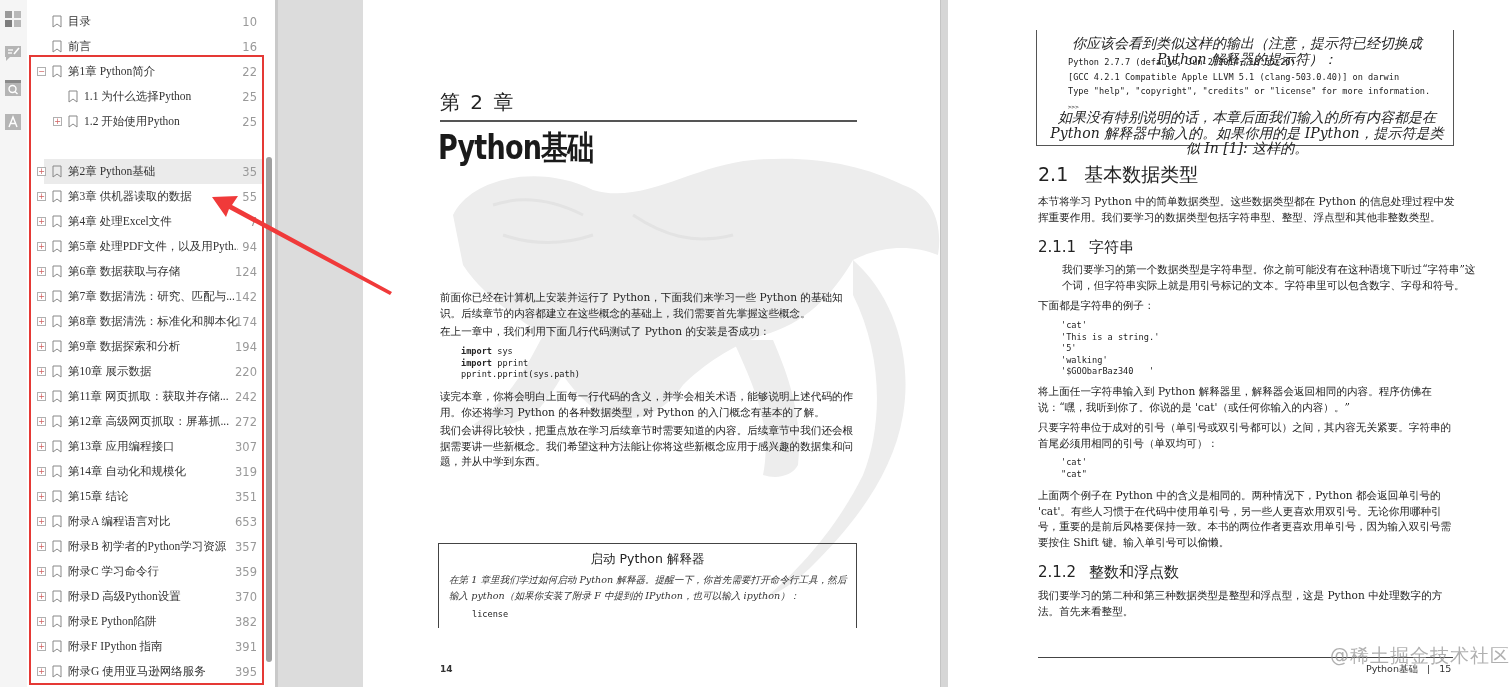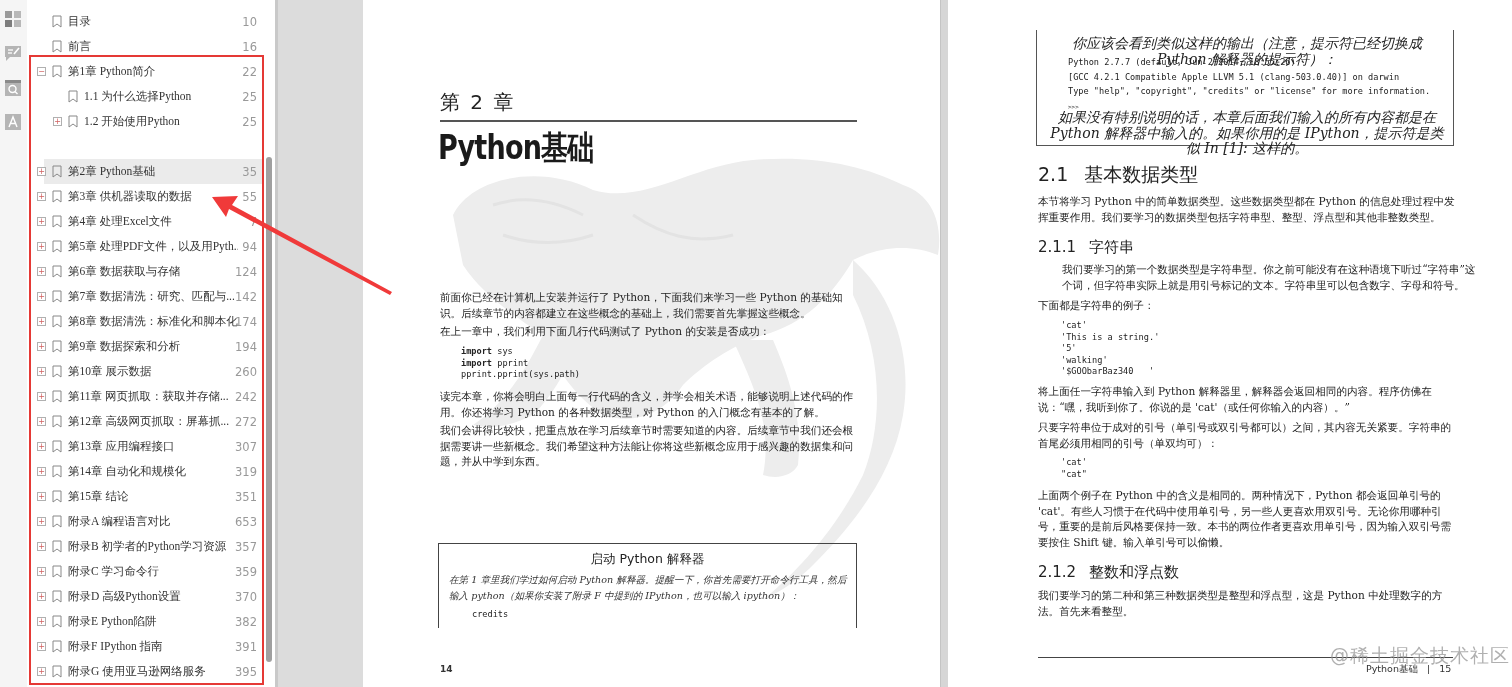--- a/index.html
+++ b/index.html
@@ -188,21 +188,21 @@
         </svg></span>
       <span class="bm-title" style="left: 41px; width: 170px;">第9章   数据探索和分析</span>
       <span class="bm-page">194</span>
     </div>
     <div class="bm-row" style="top: 359px;">
       <span class="expander" style="left: 10px; top: 8px;">+</span>
       <span class="bm-icon" style="left: 25px; top: 6px;"><svg width="10" height="13" viewBox="0 0 10 13">
           <path d="M1 1 H9 V12 L5 9 L1 12 Z" fill="none" stroke="#888" stroke-width="1"></path>
         </svg></span>
       <span class="bm-title" style="left: 41px; width: 170px;">第10章   展示数据</span>
-      <span class="bm-page">260</span>
+      <span class="bm-page">220</span>
     </div>
     <div class="bm-row" style="top: 384px;">
       <span class="expander" style="left: 10px; top: 8px;">+</span>
       <span class="bm-icon" style="left: 25px; top: 6px;"><svg width="10" height="13" viewBox="0 0 10 13">
           <path d="M1 1 H9 V12 L5 9 L1 12 Z" fill="none" stroke="#888" stroke-width="1"></path>
         </svg></span>
       <span class="bm-title" style="left: 41px; width: 170px;">第11章   网页抓取：获取并存储...</span>
       <span class="bm-page">242</span>
     </div>
     <div class="bm-row" style="top: 409px;">
@@ -324,21 +324,21 @@
   <div class="body-text" style="left:77px; top:324px; width:418px;">在上一章中，我们利用下面几行代码测试了 Python 的安装是否成功：</div>
   <div class="code" style="left:98px; top:346px;"><b>import</b><span> sys</span>
 <b>import</b><span> pprint</span>
 <span>pprint.pprint(sys.path)</span></div>
   <div class="body-text" style="left:77px; top:423px; width:418px;">我们会讲得比较快，把重点放在学习后续章节时需要知道的内容。后续章节中我们还会根据需要讲一些新概念。我们希望这种方法能让你将这些新概念应用于感兴趣的数据集和问题，并从中学到东西。</div>
   <div class="body-text" style="left:77px; top:389px; width:418px;">读完本章，你将会明白上面每一行代码的含义，并学会相关术语，能够说明上述代码的作用。你还将学习 Python 的各种数据类型，对 Python 的入门概念有基本的了解。</div>
 
   <div class="sidebar-box">
     <div class="sidebar-box-title">启动 Python 解释器</div>
     <div class="sidebar-box-text">在第 1 章里我们学过如何启动 Python 解释器。提醒一下，你首先需要打开命令行工具，然后输入 python（如果你安装了附录 F 中提到的 IPython，也可以输入 ipython）：</div>
-    <div class="sidebar-box-code">credits</div>
+    <div class="sidebar-box-code">license</div>
   </div>
 
   <div class="page-num-left">14</div>
 </div>
 
 <div class="gutter"></div>
 
 <div class="page page-right">
   <div class="output-box">
     <div class="body-text" style="left:10px; top:6px; width:400px;">你应该会看到类似这样的输出（注意，提示符已经切换成 Python 解释器的提示符）：</div>

